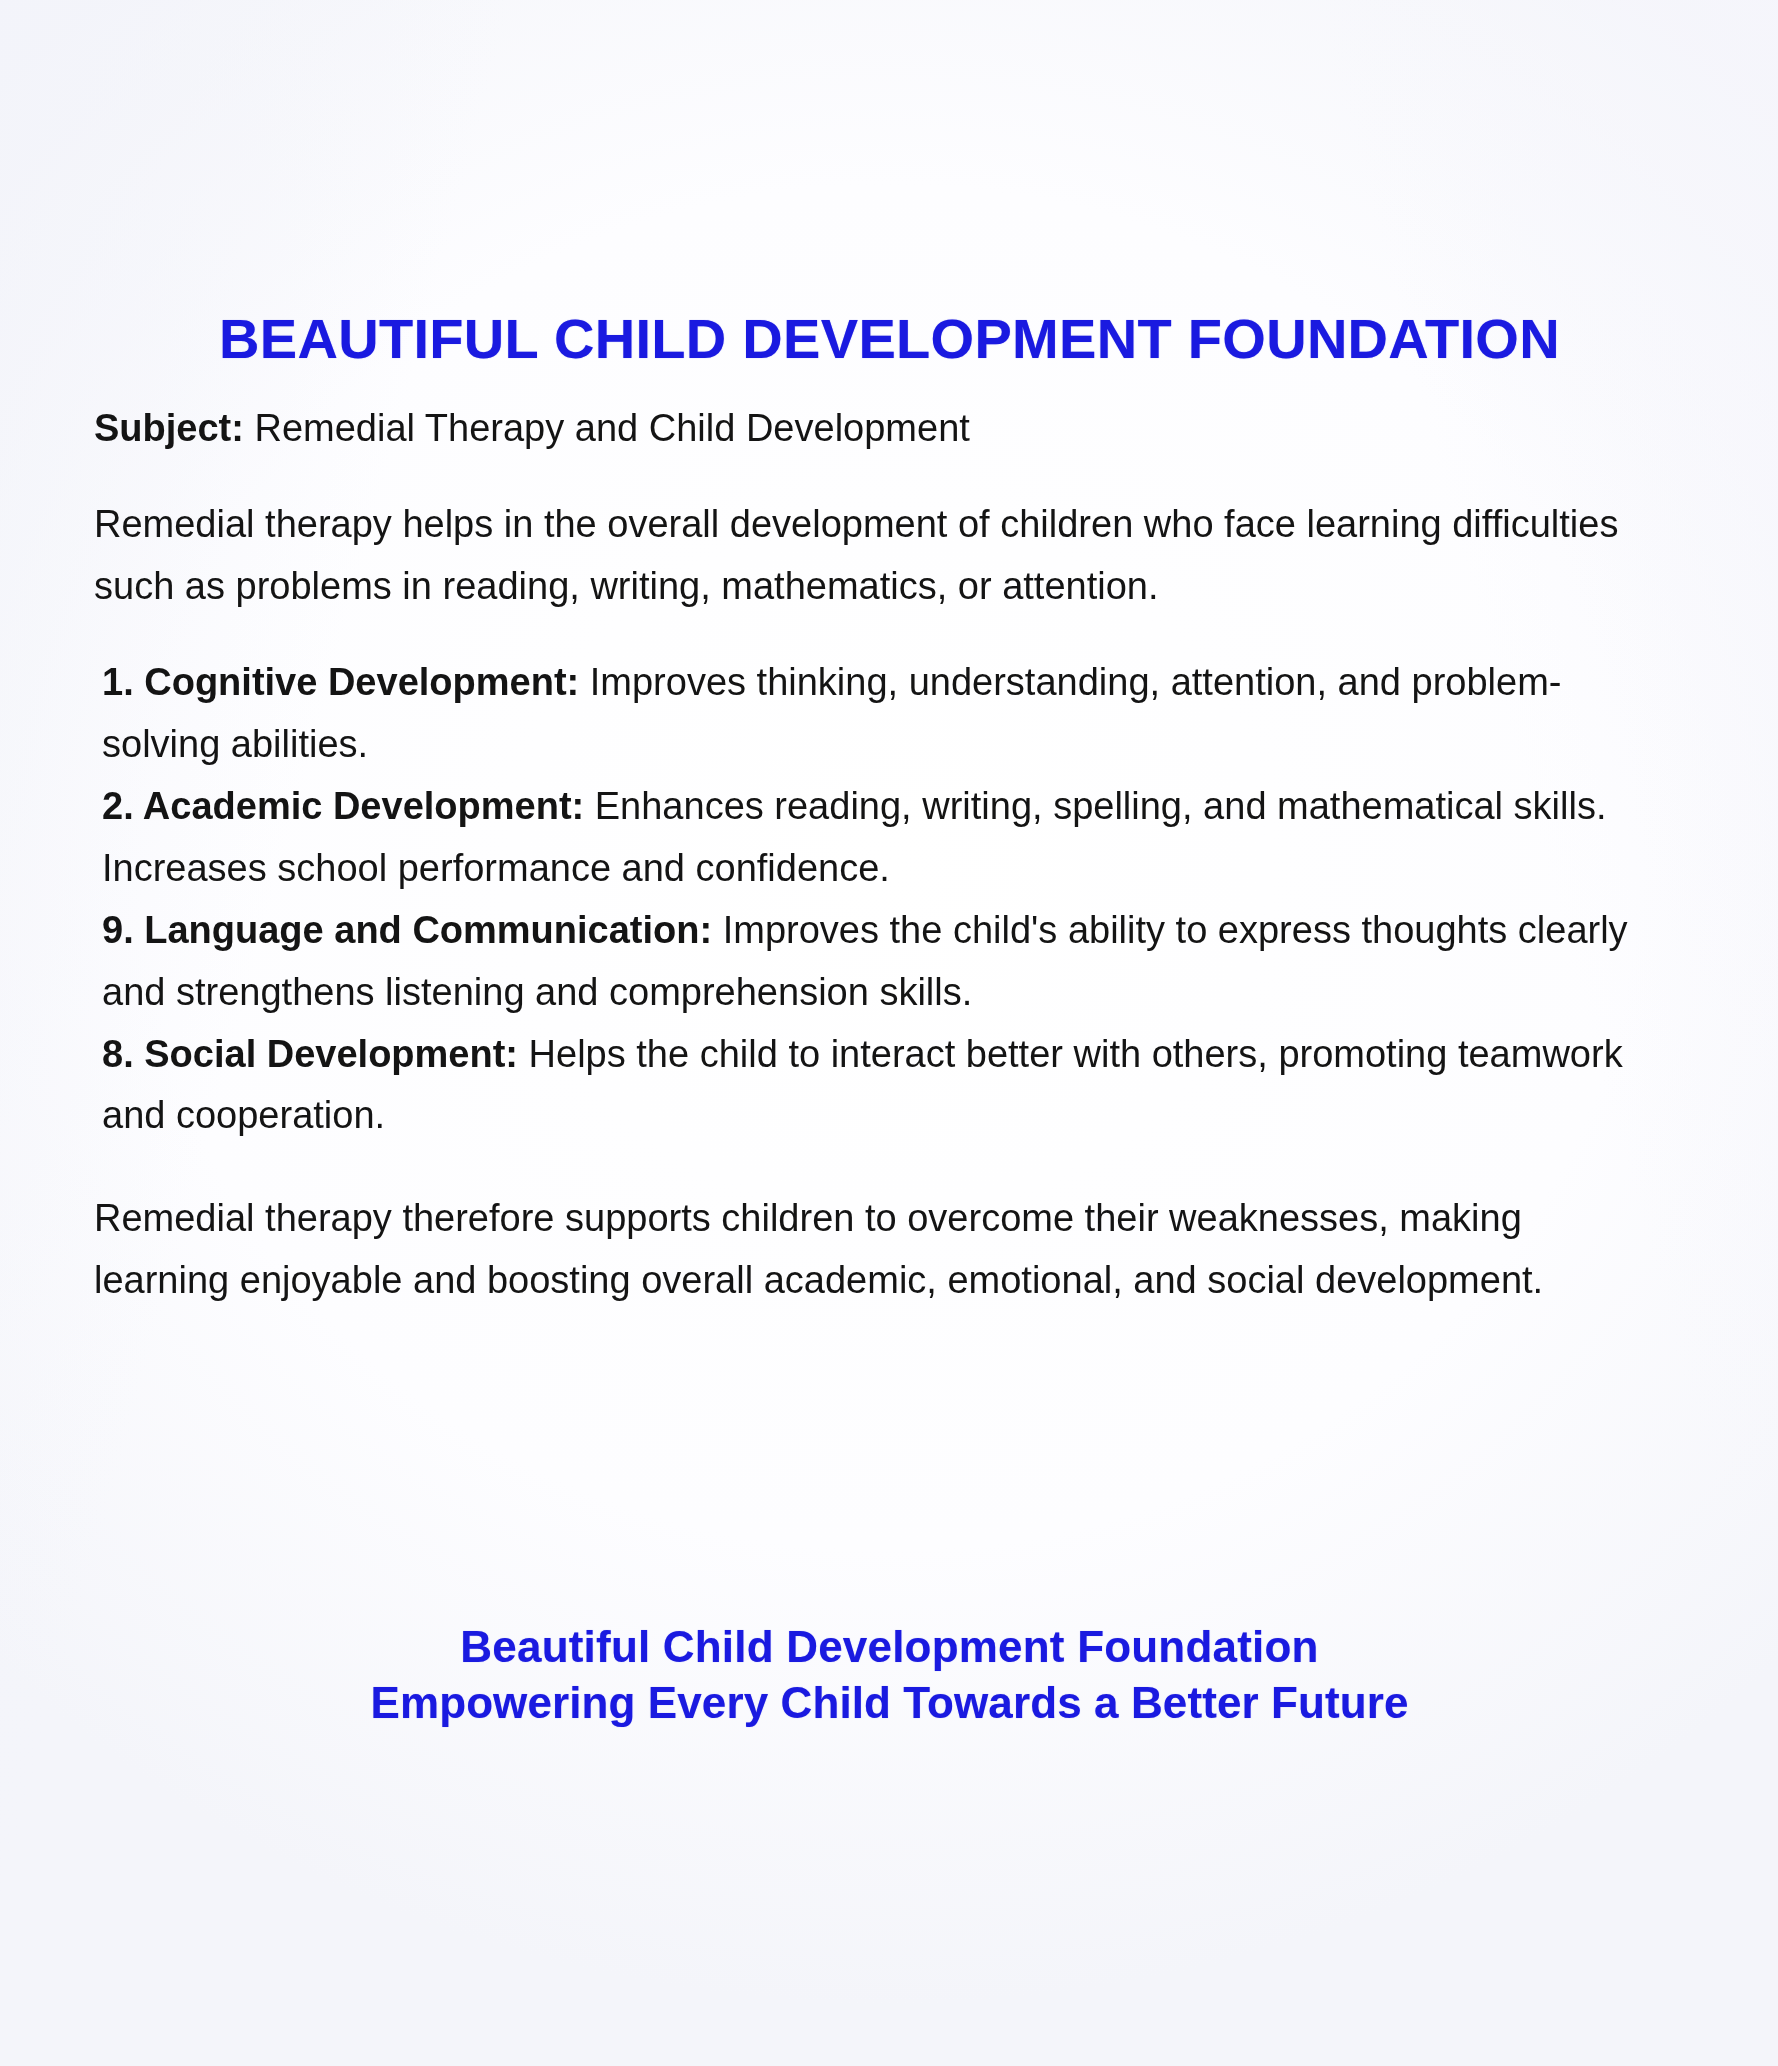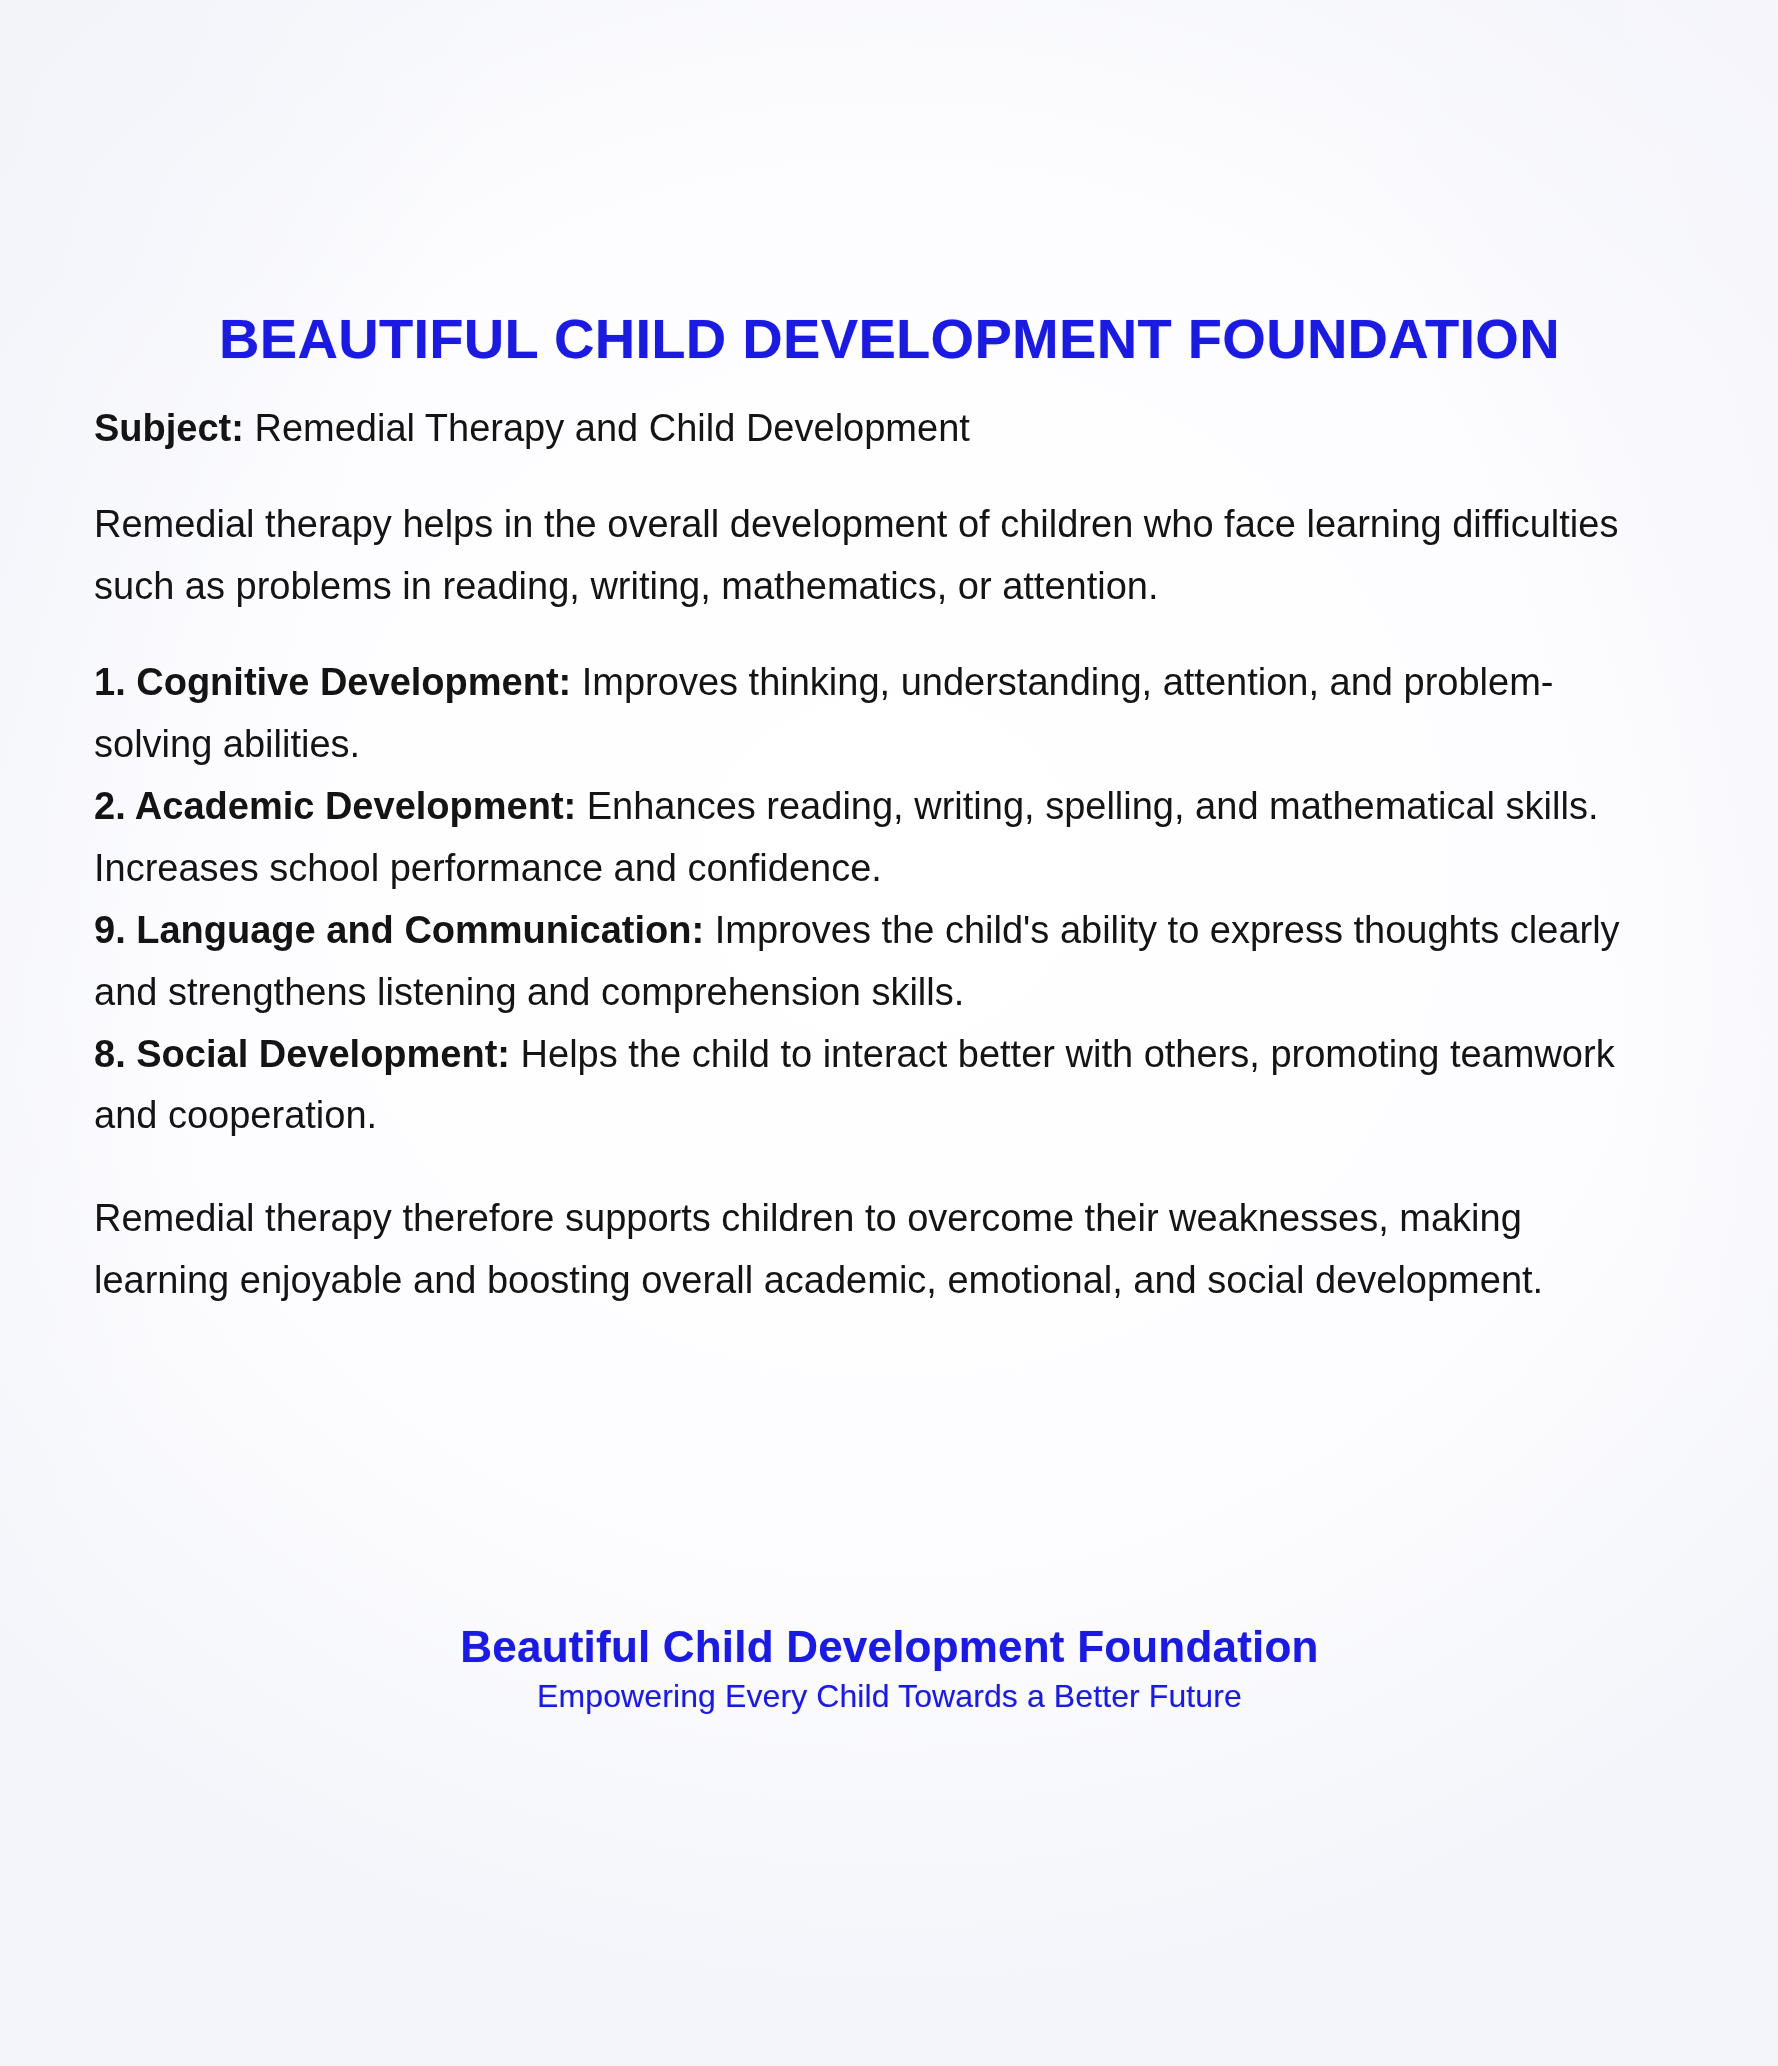--- a/index.html
+++ b/index.html
@@ -73,21 +73,21 @@
   .intro-para {
     margin: 37px 0 0 0;
   }
 
   .benefit-list {
     margin: 34px 0 0 0;
     padding: 0;
     list-style: none;
   }
   .benefit-item {
-    margin: 0 0 0 0;
+    margin: 0 0 0 8px;
   }
   .benefit-label {
     font-weight: bold;
   }
   .benefit-text {
     font-weight: normal;
   }
 
   .closing-para {
     margin: 41px 0 0 0;
@@ -104,22 +104,22 @@
   }
   .footer-org {
     font-size: 44px;
     font-weight: bold;
     line-height: 1.12;
     letter-spacing: 0.2px;
     text-shadow: 0 0 1px rgba(26,26,224,0.40);
   }
   .footer-tagline {
     margin-top: 7px;
-    font-size: 32px;
-    font-weight: normal;
+    font-size: 44px;
+    font-weight: bold;
     line-height: 1.15;
     letter-spacing: 0.1px;
     text-shadow: 0 0 1px rgba(26,26,224,0.35);
   }
 </style>
 </head>
 <body>
 
 <div class="paper"></div>
 

